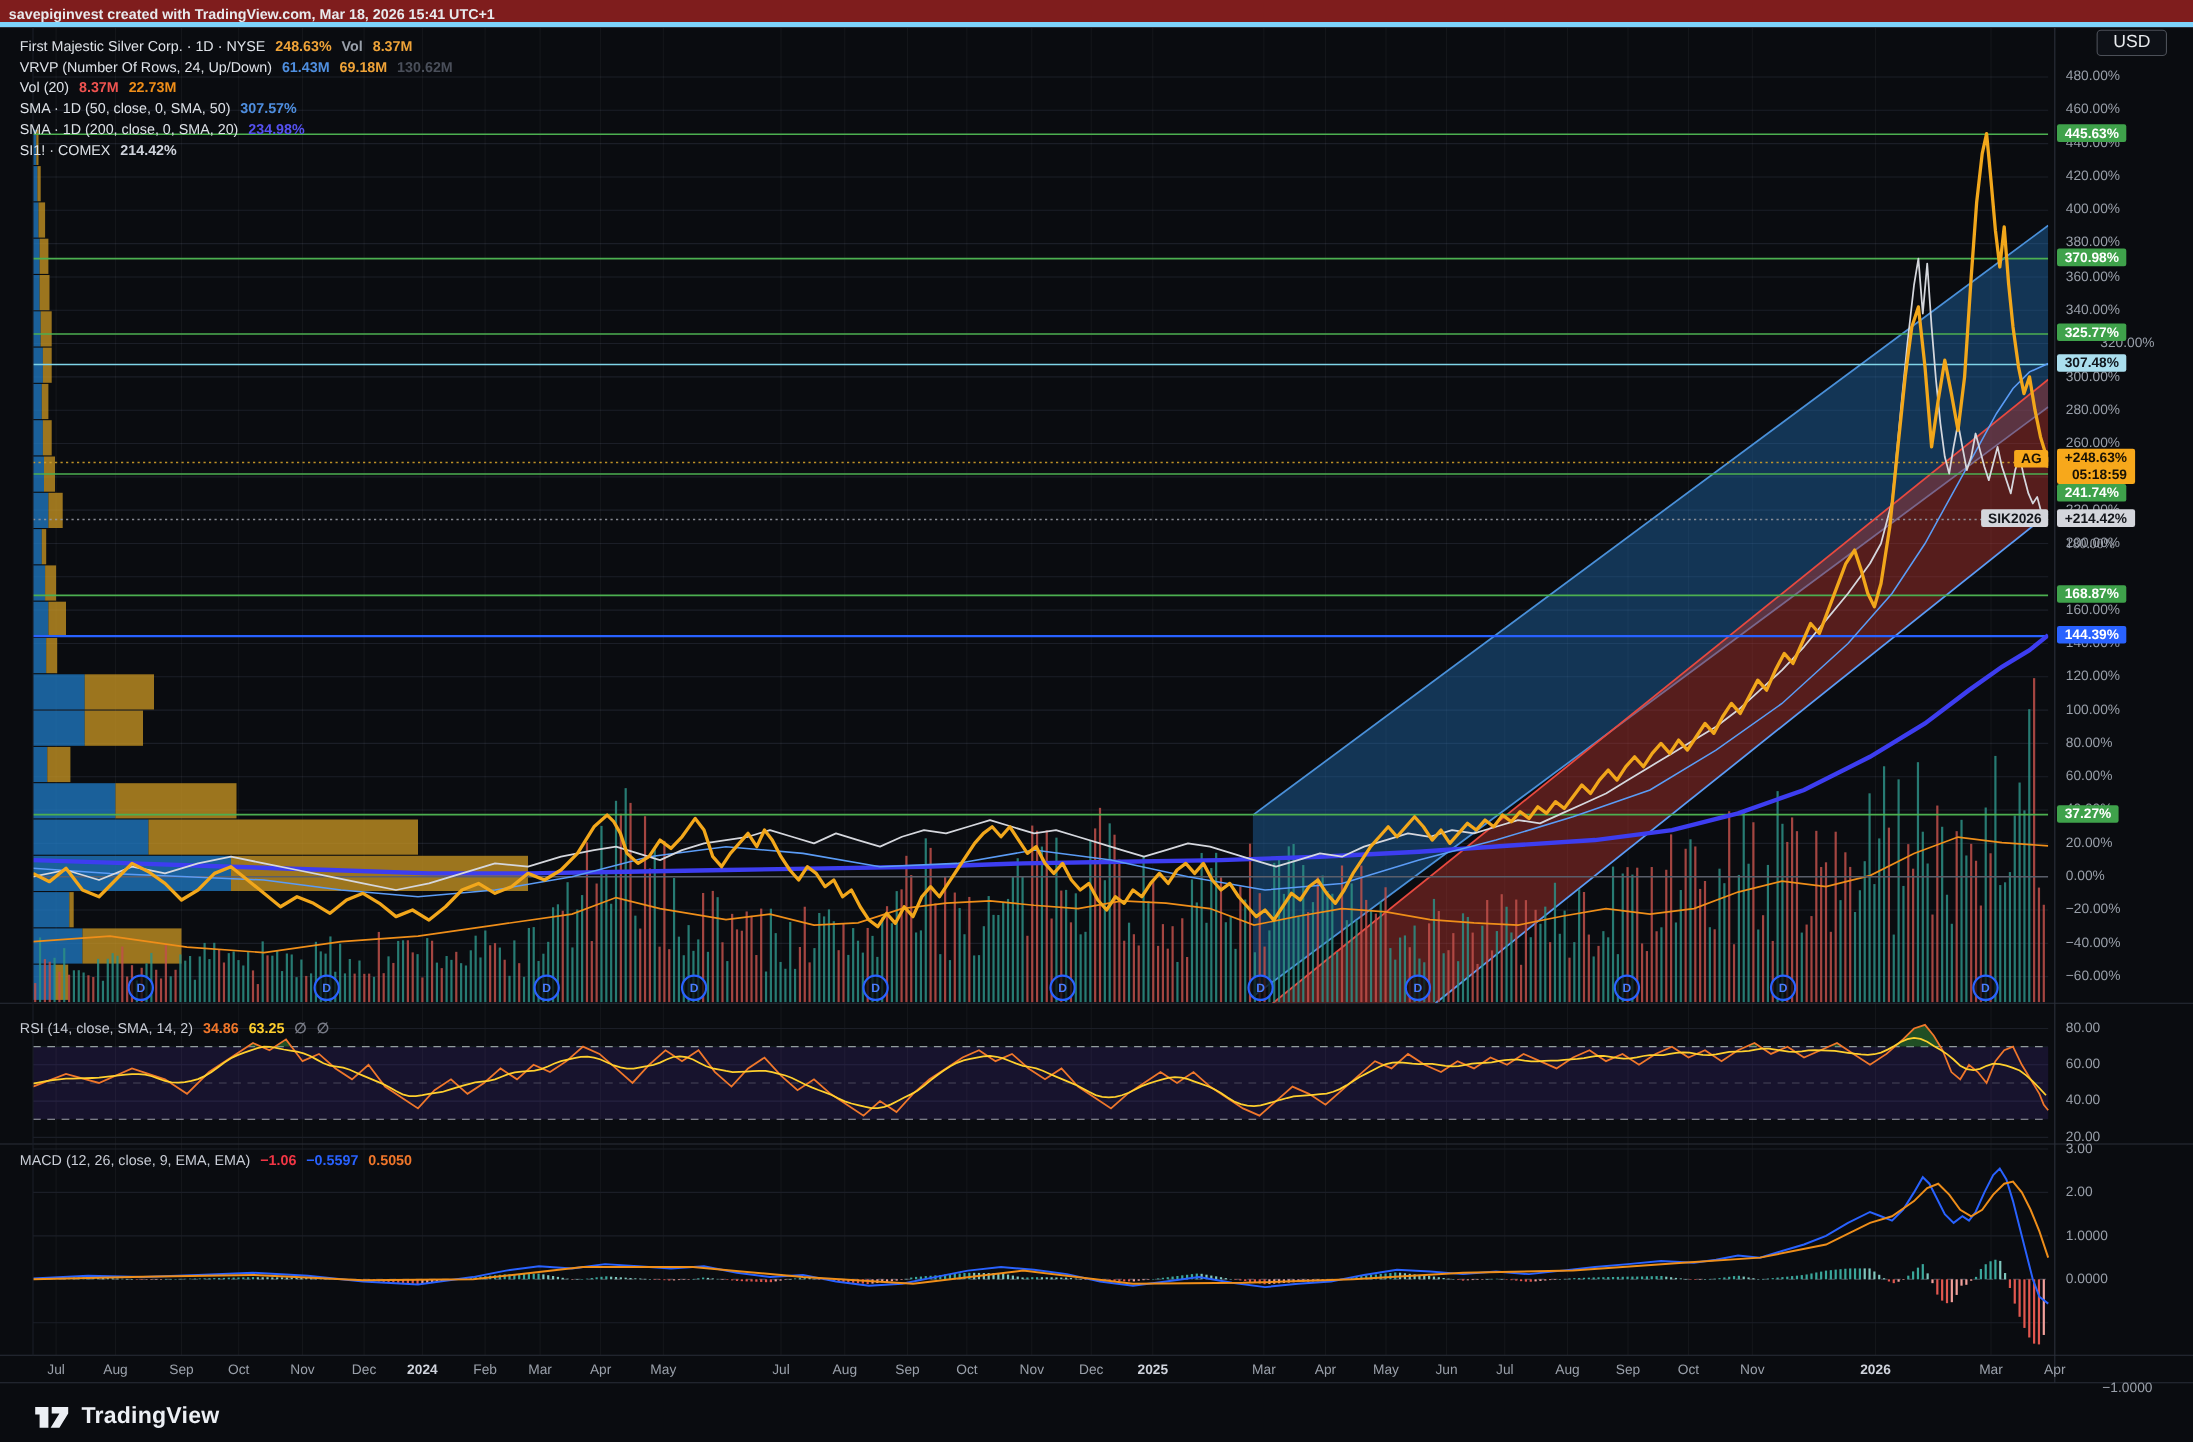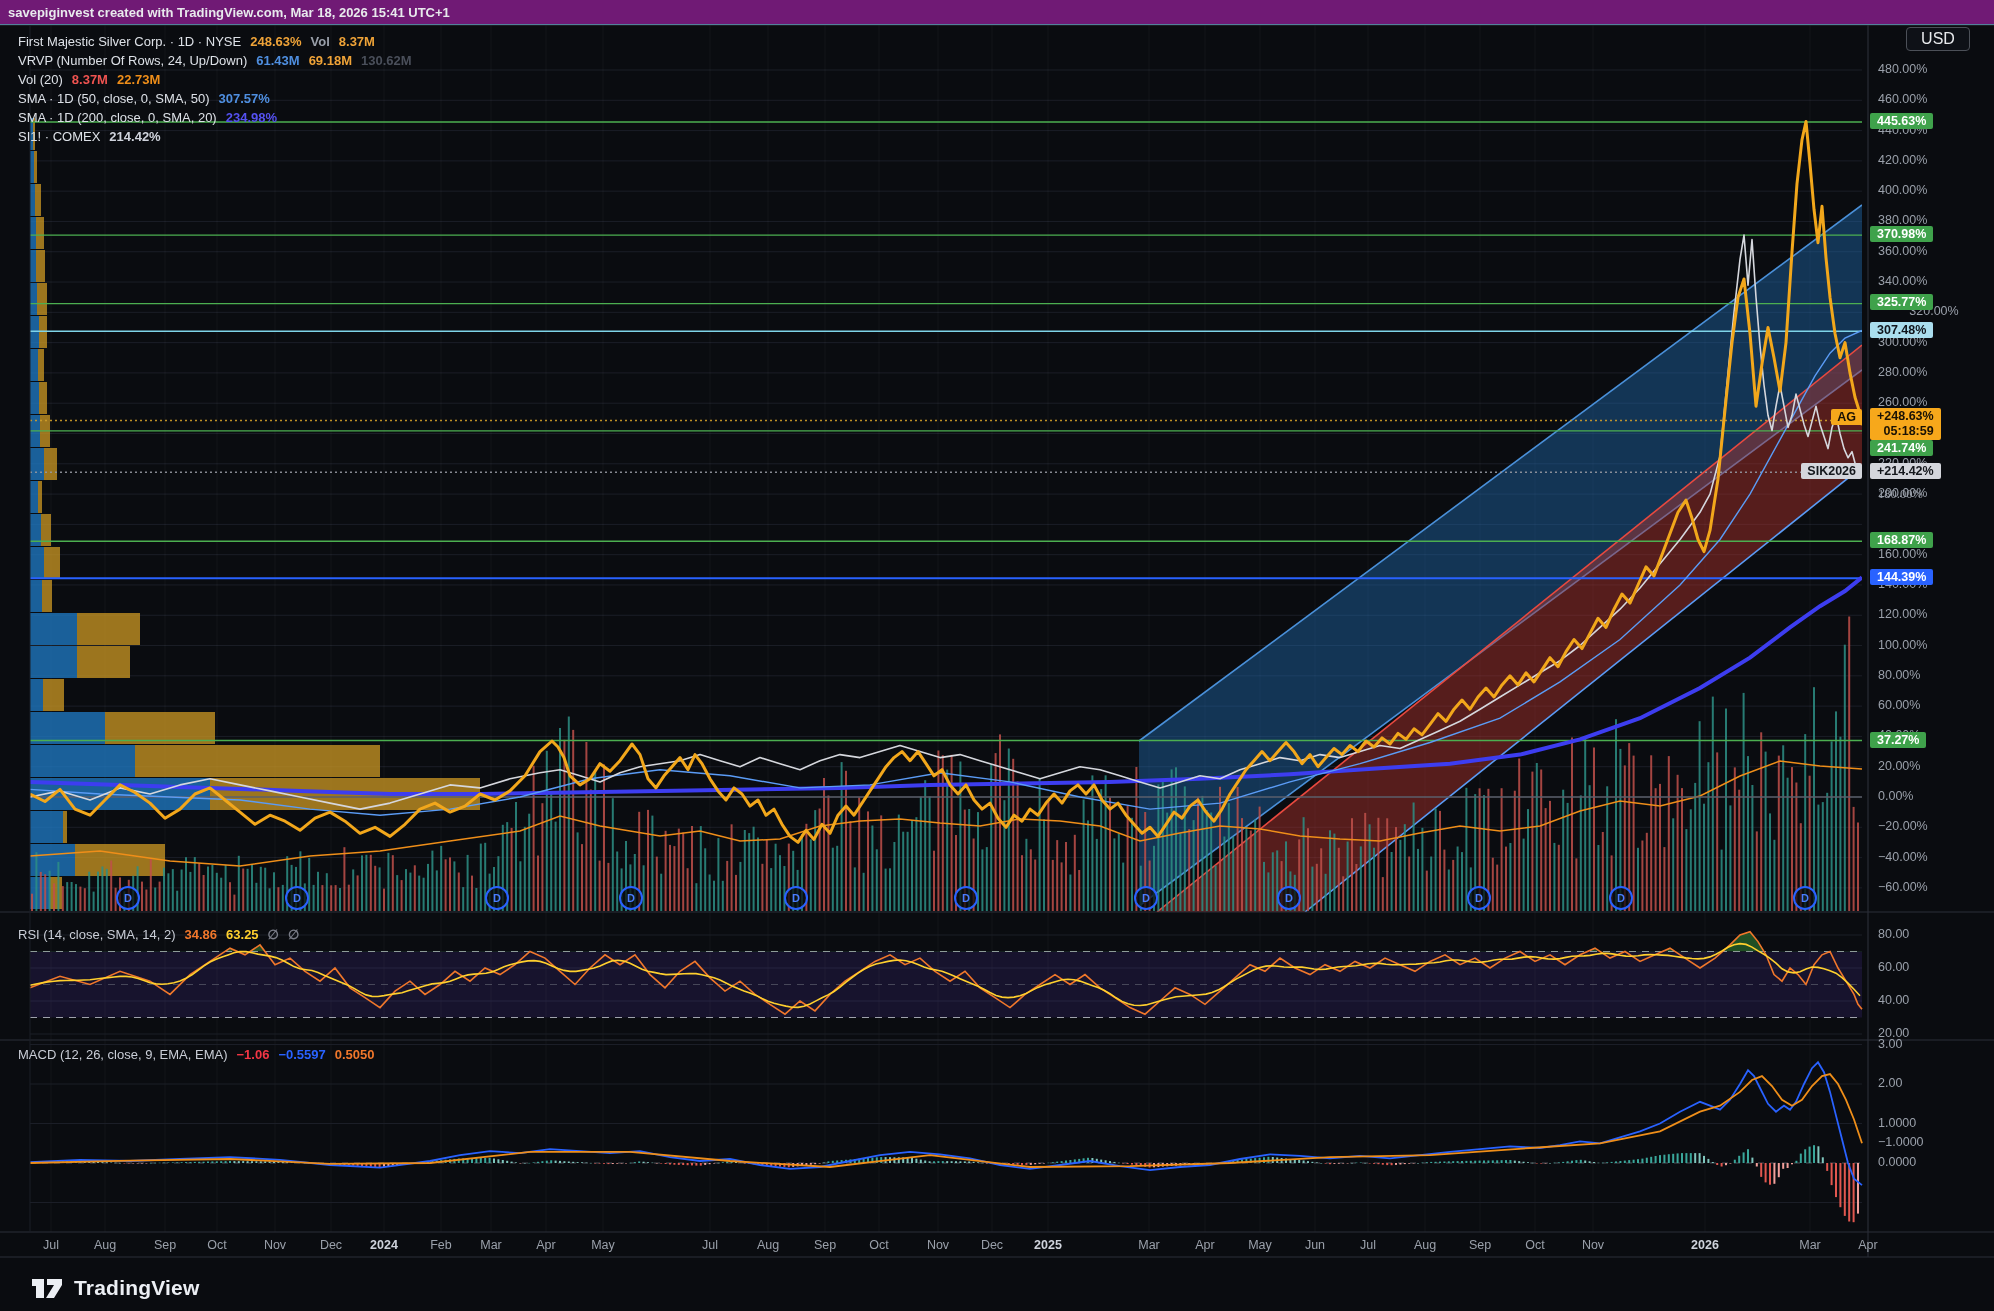--- a/index.html
+++ b/index.html
@@ -1,19 +1,19 @@
 <!DOCTYPE html>
 <html><head>
 <meta charset="utf-8">
 <style>
   html,body{margin:0;padding:0;background:#0a0c10;width:1994px;height:1311px;overflow:hidden;
     font-family:"Liberation Sans",sans-serif;-webkit-font-smoothing:antialiased;}
   #stage{position:relative;width:1994px;height:1311px;background:#0a0c10;}
-  #topbar{position:absolute;left:0;top:0;width:100%;height:25px;background:#701a75;color:#e8eaed;
-    font-size:13px;font-weight:700;line-height:25px;padding-left:8px;box-sizing:border-box;border-bottom:1px solid #7dd3fc;}
+  #topbar{position:absolute;left:0;top:0;width:100%;height:25px;background:#7f1d1d;color:#e8eaed;
+    font-size:13px;font-weight:700;line-height:25px;padding-left:8px;box-sizing:border-box;border-bottom:5px solid #7dd3fc;}
   #plot{position:absolute;left:0;top:0;}
   .leg{position:absolute;left:18px;font-size:13px;white-space:nowrap;z-index:5;}
   .leg-row{height:19px;line-height:19px;}
   .leg-row span{margin-right:9px;}
   .tick{position:absolute;left:1878px;width:112px;color:#9aa0aa;font-size:12.5px;z-index:3;}
   .badge{position:absolute;left:1870px;font-size:12.5px;font-weight:600;padding:1px 7px;border-radius:2px;z-index:6;white-space:nowrap;}
   .tag{position:absolute;font-size:12.5px;font-weight:600;padding:1px 6px;border-radius:2px;z-index:6;white-space:nowrap;}
   .tlab{position:absolute;top:1238px;transform:translateX(-50%);color:#9aa0aa;font-size:12.5px;z-index:4;}
   .tlab.year{color:#cfd3dc;font-weight:700;}
   #usd{position:absolute;left:1906px;top:27px;width:62px;height:22px;border:1px solid #4c5058;border-radius:4px;
@@ -1107,21 +1107,21 @@
     <div class="tick" style="top: 849.583px;">−40.00%</div>
     <div class="tick" style="top: 879.875px;">−60.00%</div>
     <div class="tick" style="top: 927px;">80.00</div>
     <div class="tick" style="top: 960px;">60.00</div>
     <div class="tick" style="top: 993px;">40.00</div>
     <div class="tick" style="top: 1026px;">20.00</div>
     <div class="tick" style="top: 1036.5px;">3.00</div>
     <div class="tick" style="top: 1076px;">2.00</div>
     <div class="tick" style="top: 1115.5px;">1.0000</div>
     <div class="tick" style="top: 1155px;">0.0000</div>
-    <div class="tick" style="top: 1135px;">−1.0000</div>
+    <div class="tick" style="top: 1254px; text-align: center;">−1.0000</div>
     <div class="badge" style="top: 113px; background: rgb(63, 162, 75); color: rgb(255, 255, 255);">445.63%</div>
     <div class="badge" style="top: 226px; background: rgb(63, 162, 75); color: rgb(255, 255, 255);">370.98%</div>
     <div class="badge" style="top: 294px; background: rgb(63, 162, 75); color: rgb(255, 255, 255);">325.77%</div>
     <div class="badge" style="top: 322px; background: rgb(170, 222, 238); color: rgb(16, 21, 28);">307.48%</div>
     <div class="badge" style="top: 440px; background: rgb(63, 162, 75); color: rgb(255, 255, 255);">241.74%</div>
     <div class="badge" style="top: 532px; background: rgb(63, 162, 75); color: rgb(255, 255, 255);">168.87%</div>
     <div class="badge" style="top: 569px; background: rgb(41, 98, 255); color: rgb(255, 255, 255);">144.39%</div>
     <div class="badge" style="top: 732px; background: rgb(63, 162, 75); color: rgb(255, 255, 255);">37.27%</div>
     <div class="badge" style="top: 408px; background: rgb(247, 168, 27); color: rgb(26, 18, 5); line-height: 15px; text-align: right;">
       <div>+248.63%</div>

